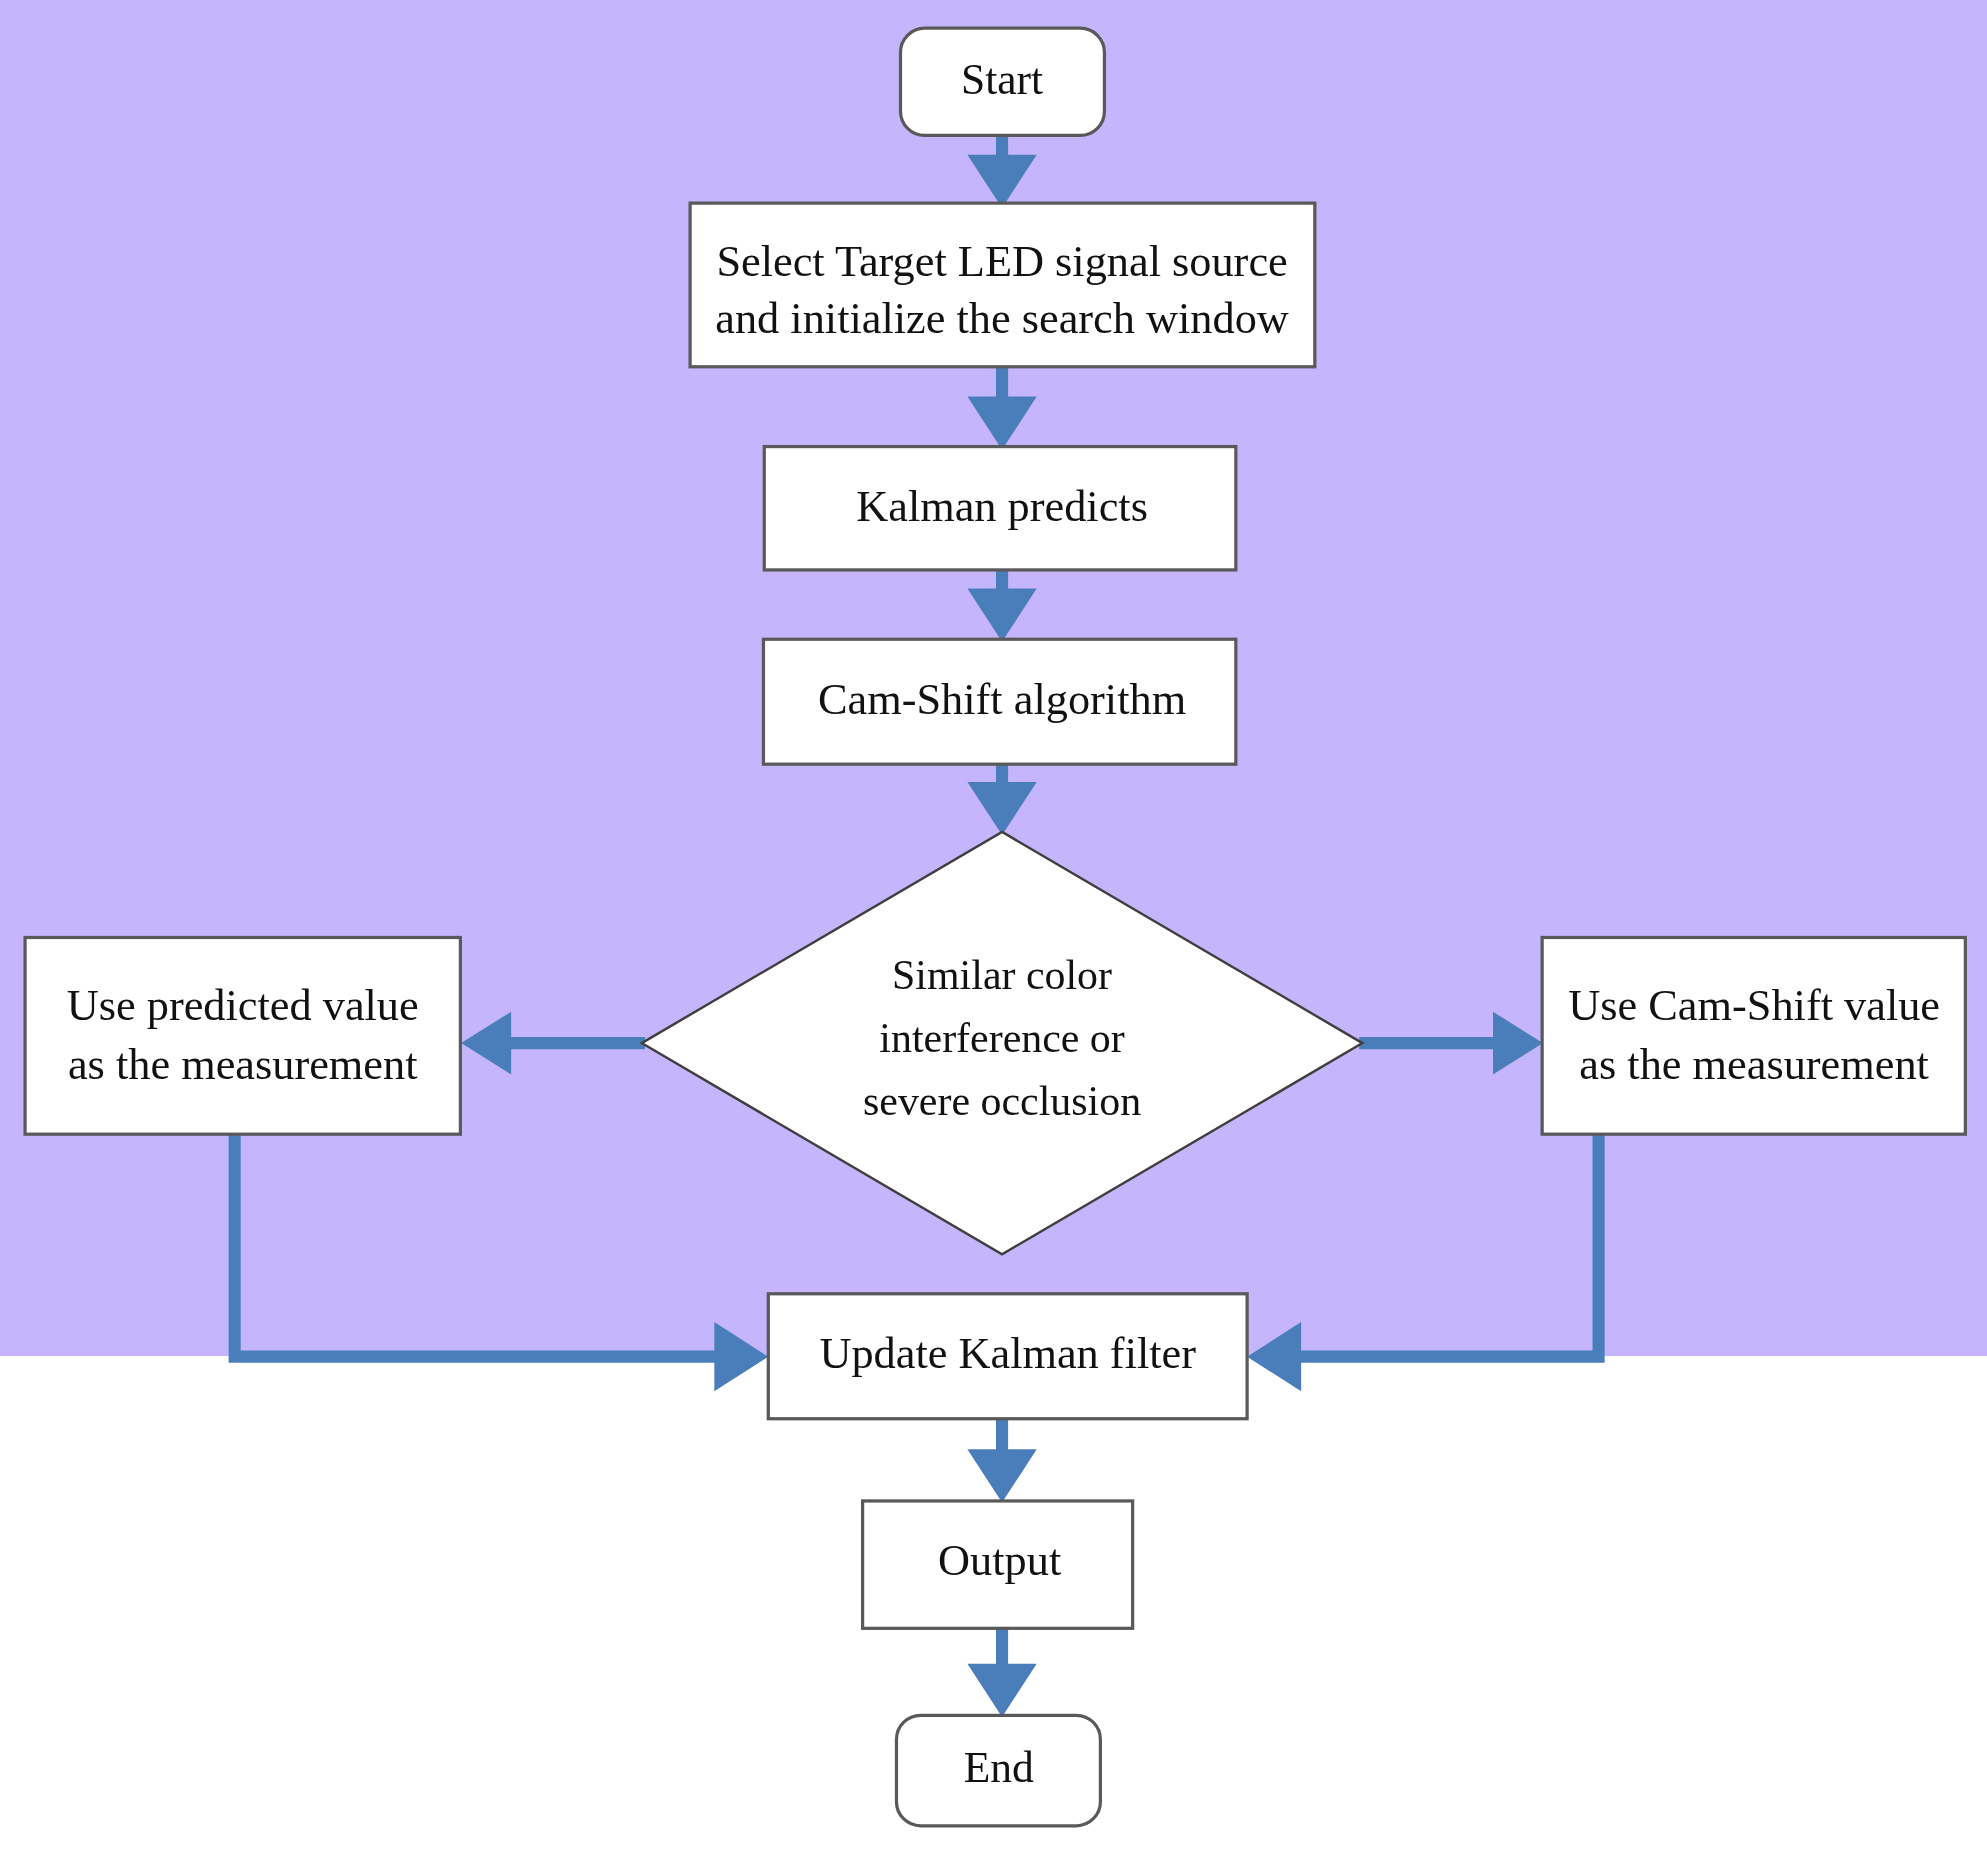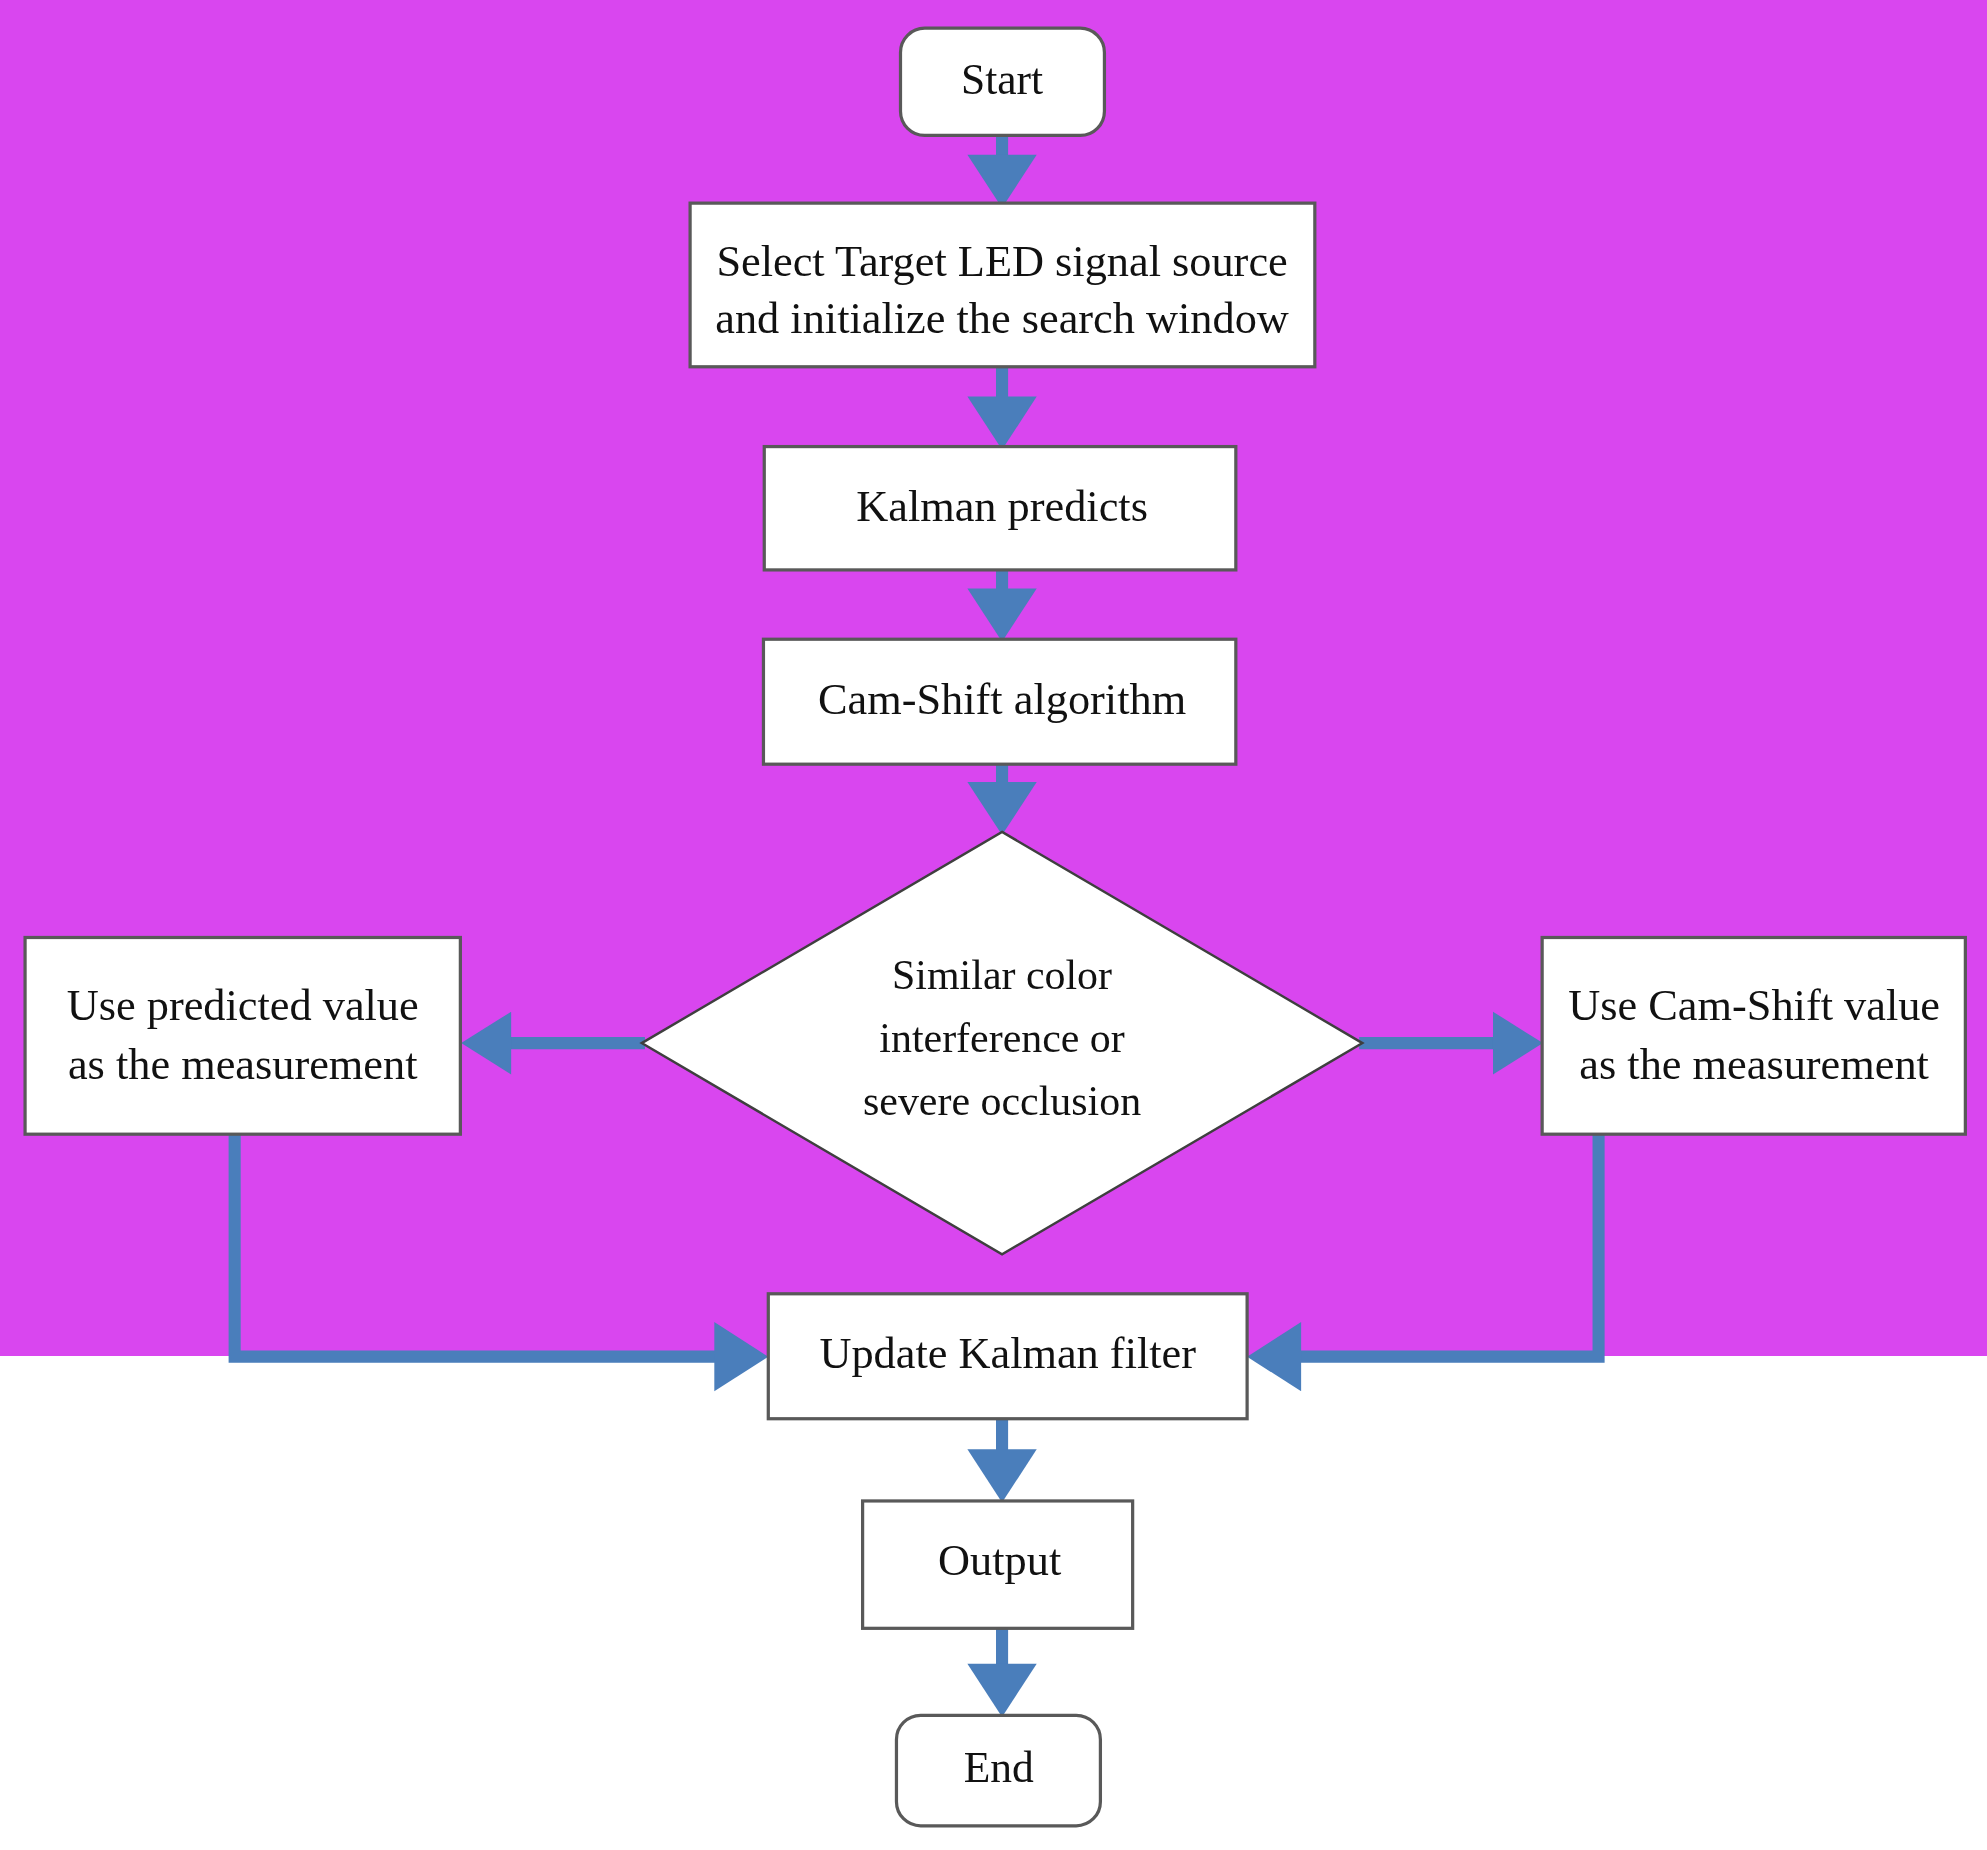--- a/index.html
+++ b/index.html
@@ -10,21 +10,21 @@
   body {
     width: 1988px;
     height: 1850px;
     font-family: "Liberation Serif", "DejaVu Serif", serif;
     overflow: hidden;
   }
   #flowchart-root {
     position: relative;
     width: 1988px;
     height: 1356px;
-    background: #d946ef;
+    background: #c4b5fd;
   }
   svg.chart-svg {
     position: absolute;
     inset: 0;
     width: 1988px;
     height: 1850px;
     display: block;
   }
   .node-shape {
     fill: #ffffff;

